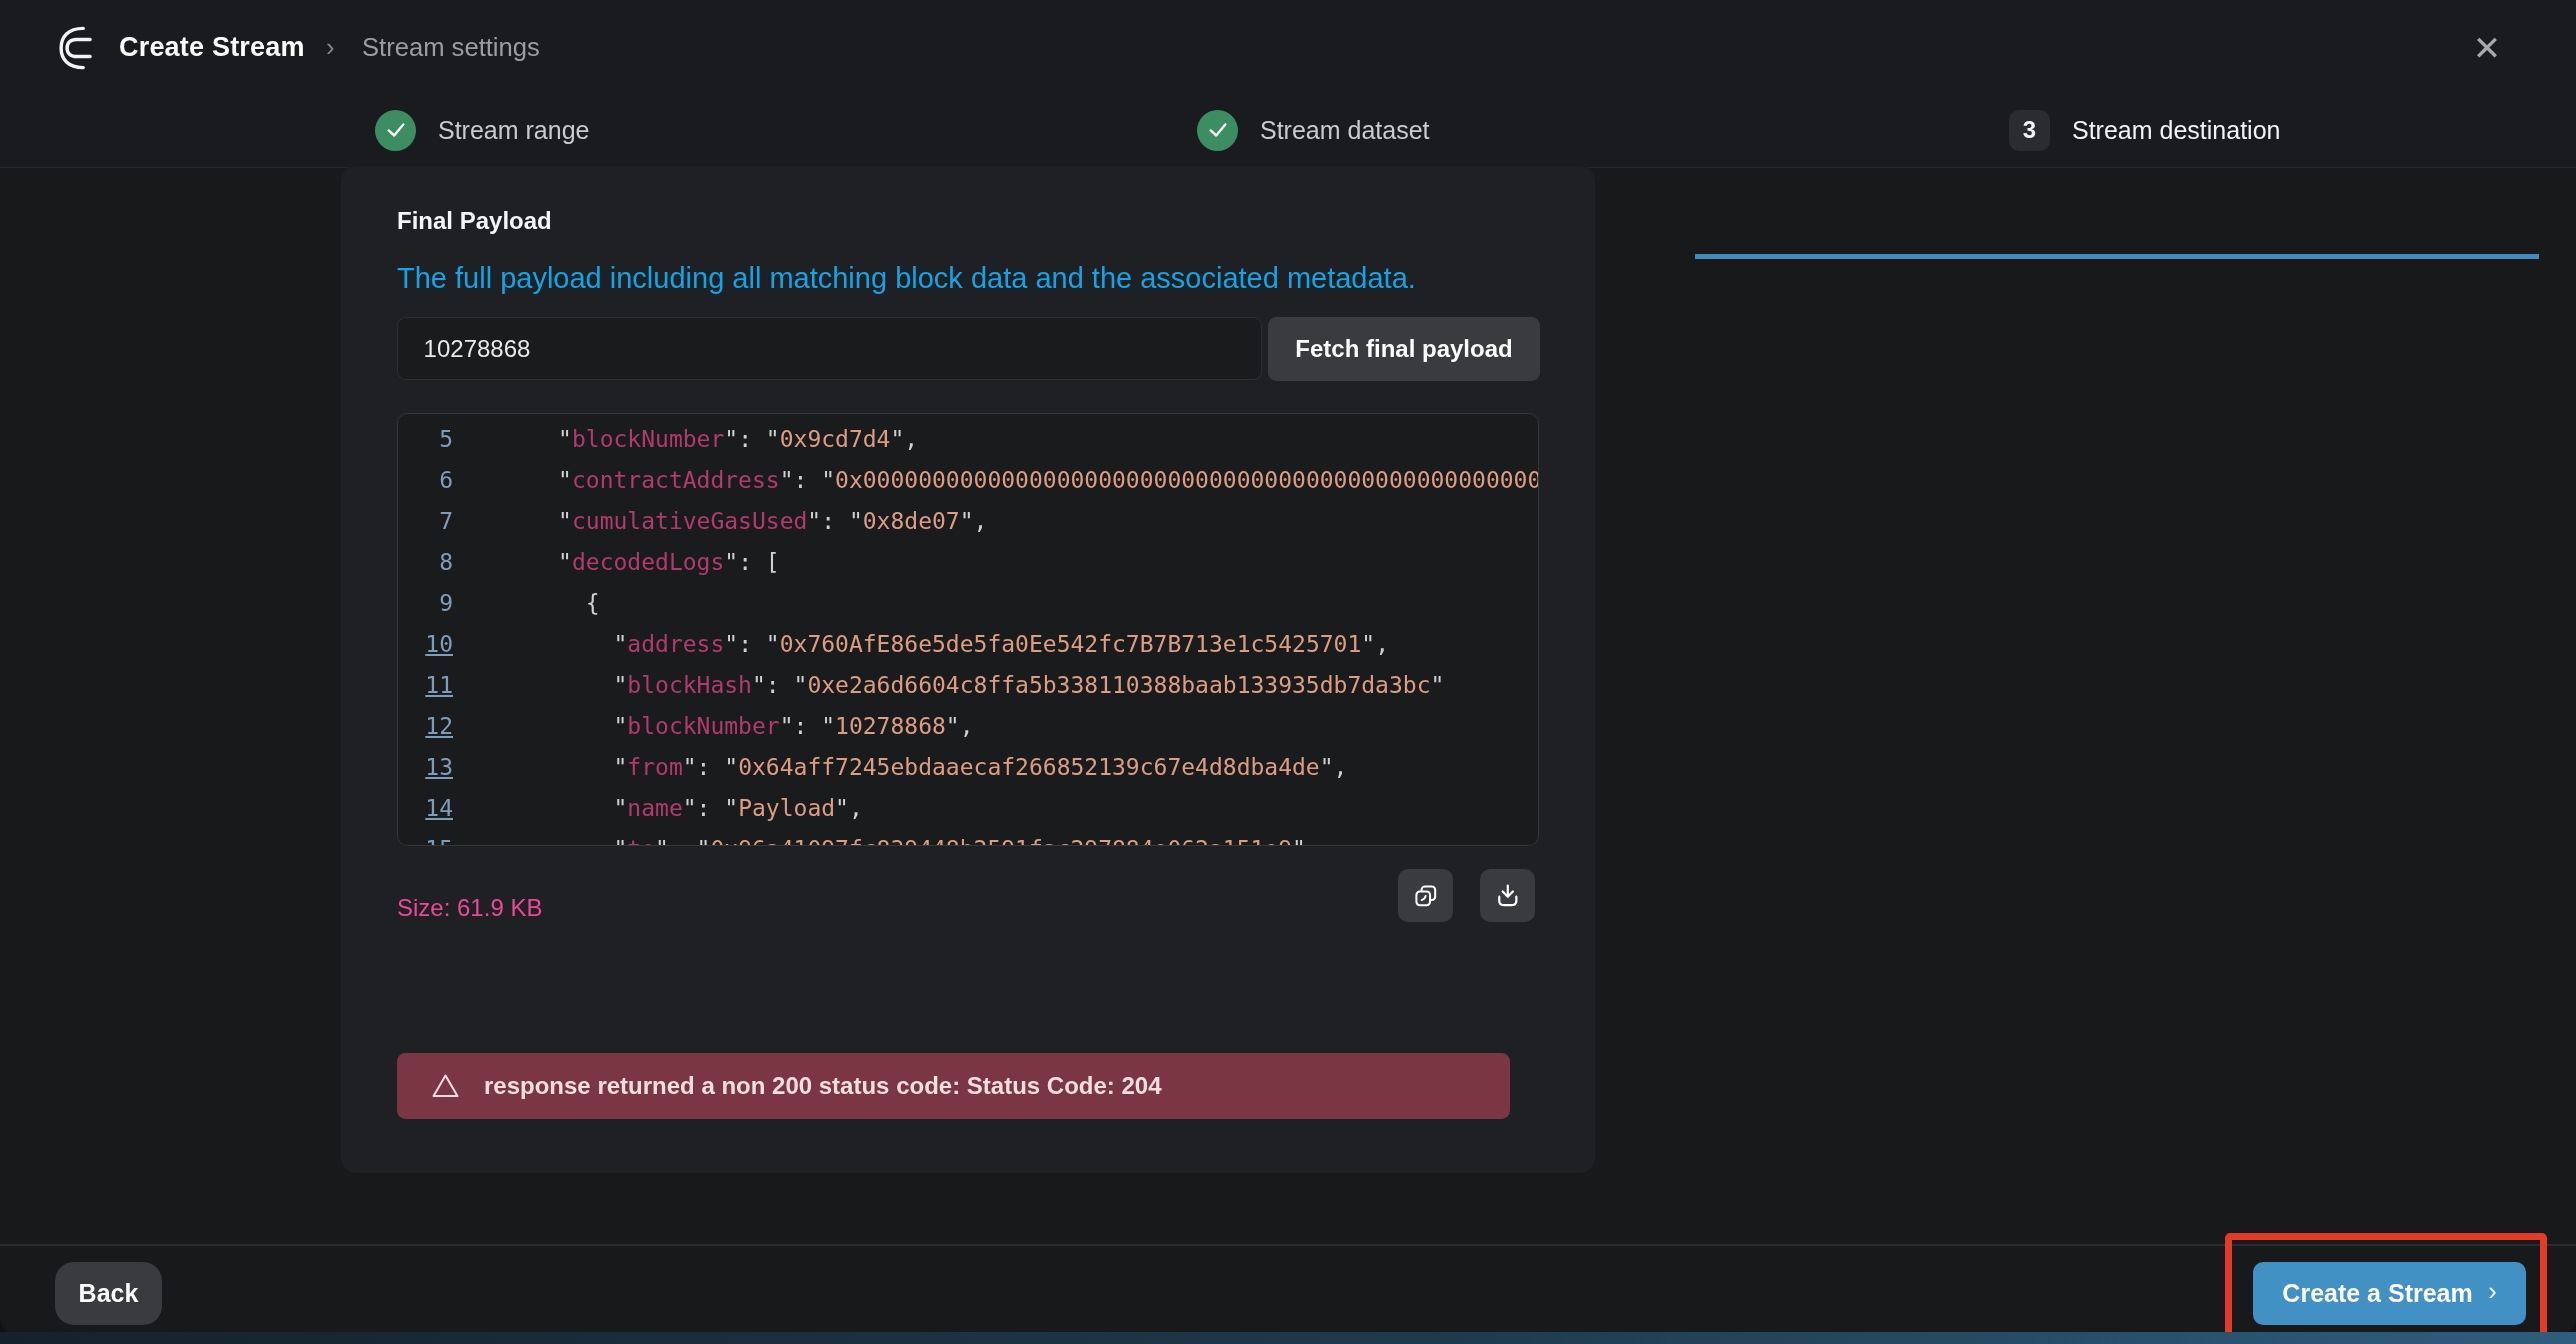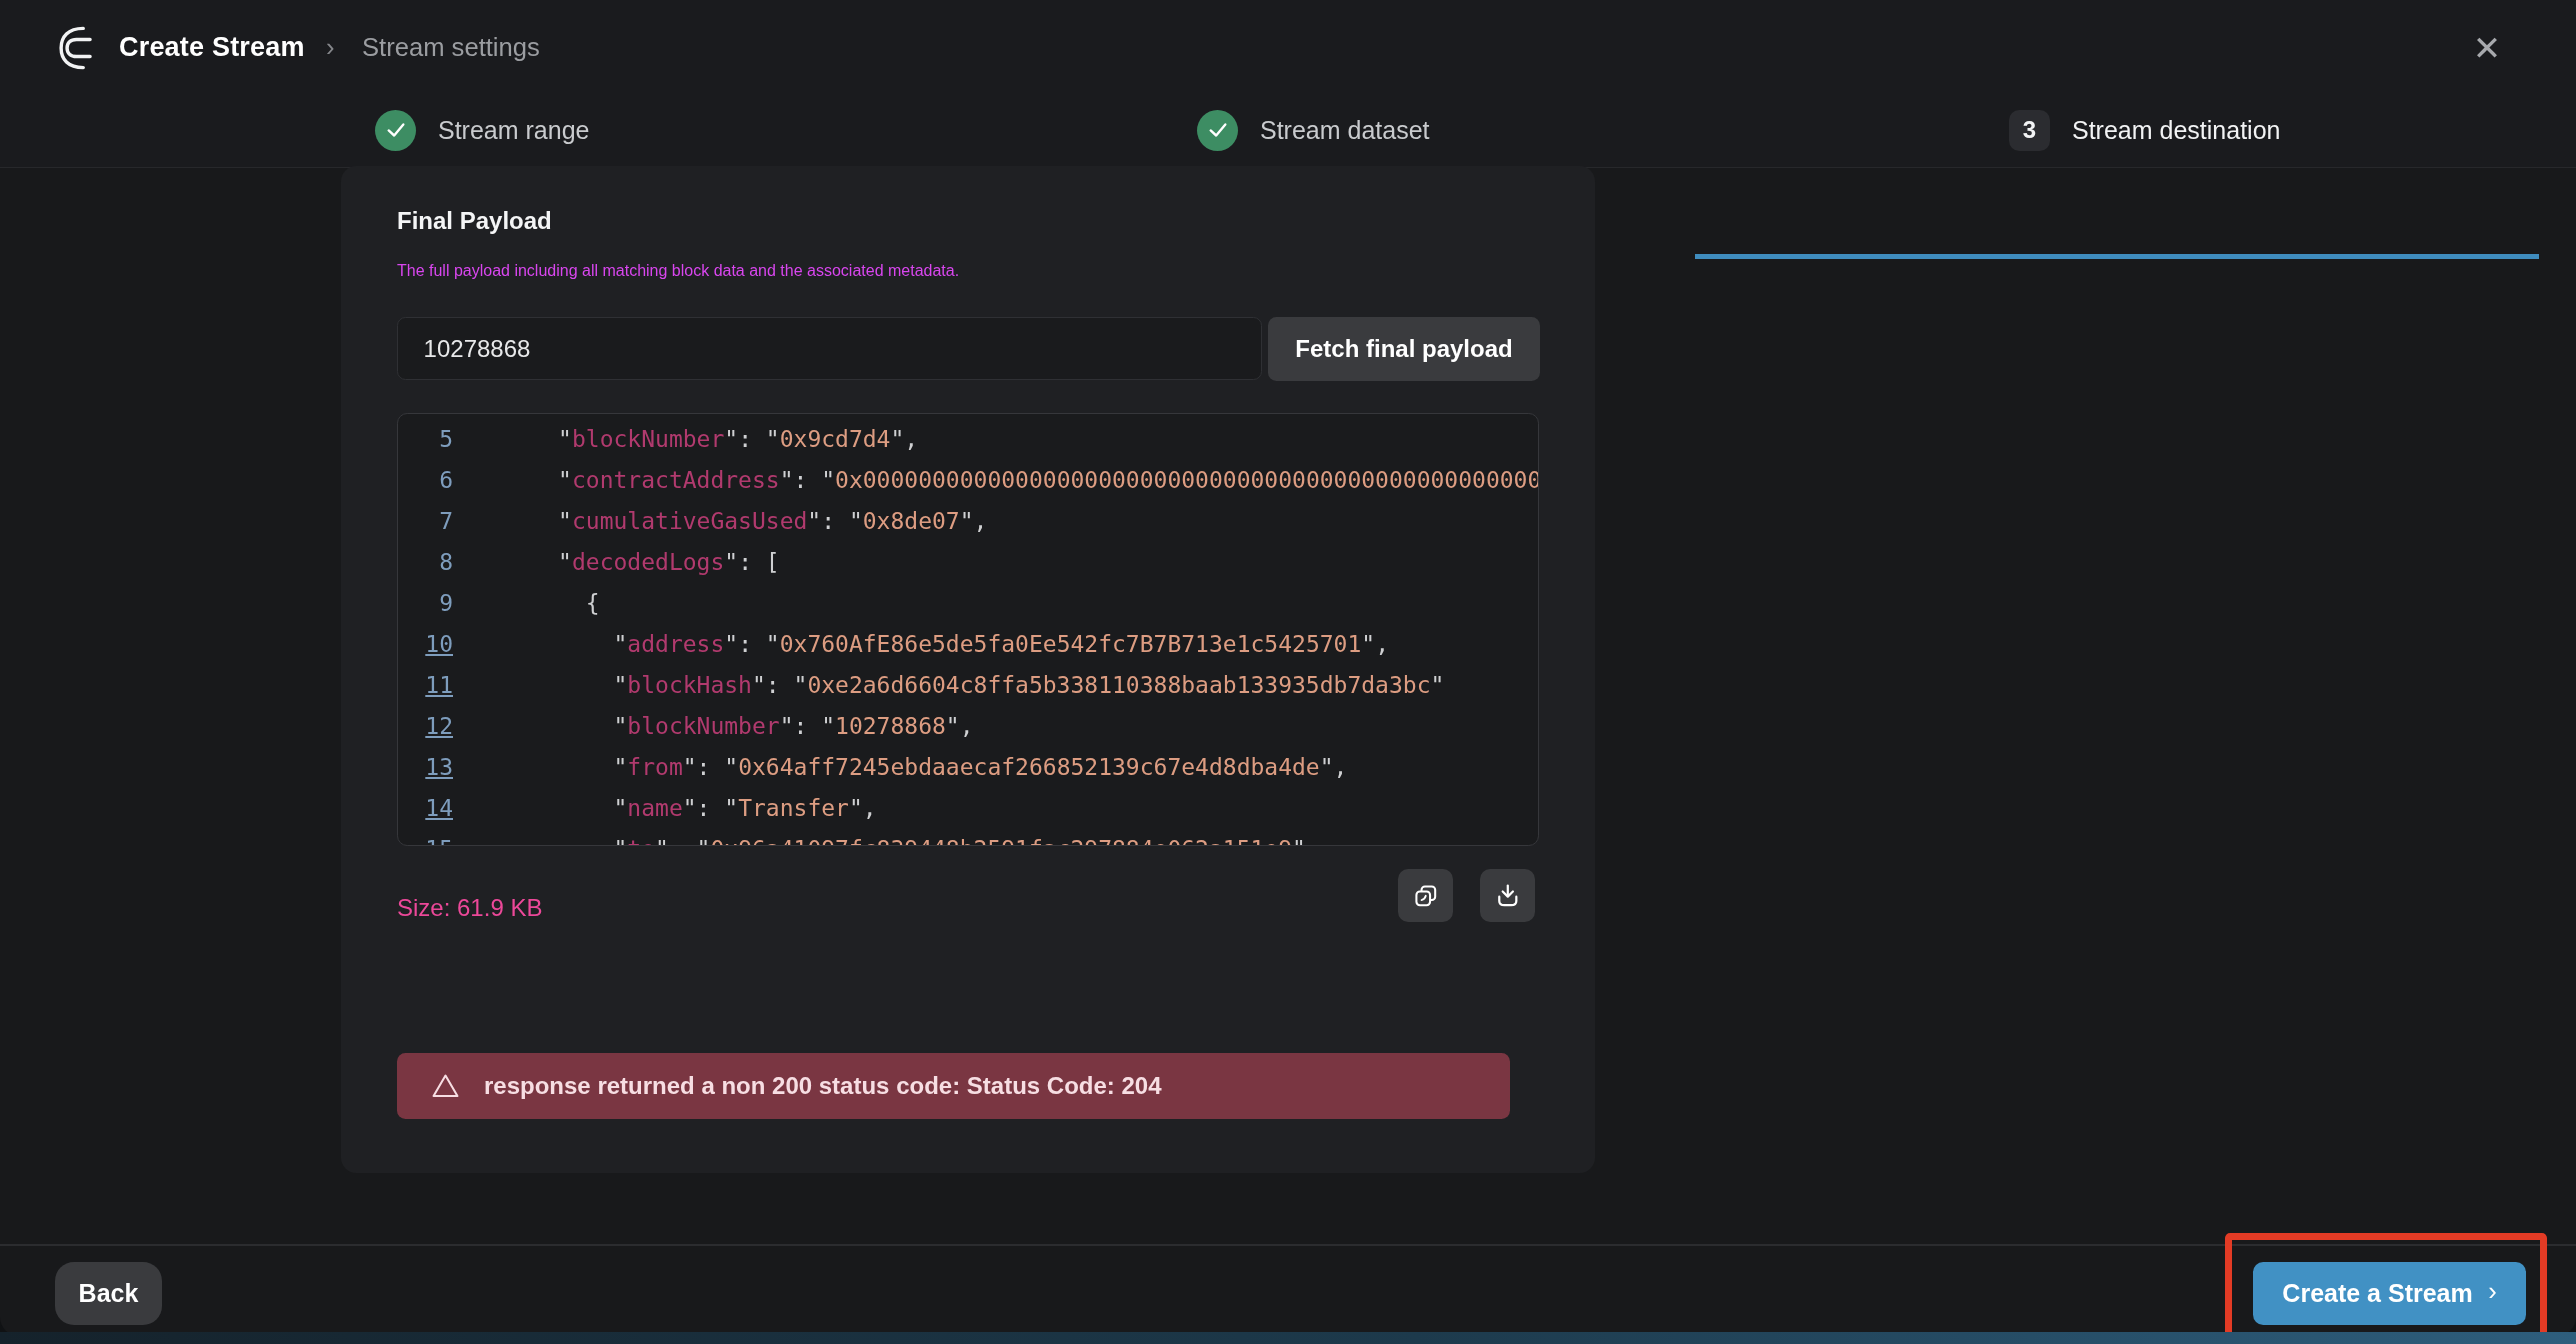--- a/index.html
+++ b/index.html
@@ -34,21 +34,21 @@
   .step-label{font-size:25px;color:#c9cbce;}
   .step-3 .step-label{color:#f2f3f4;}
   .step-num{width:41px;height:41px;border-radius:10.2px;background:#2b2c30;color:#f2f3f4;
             display:flex;align-items:center;justify-content:center;font-size:24px;font-weight:bold;}
   .active-underline{position:absolute;left:1695px;top:160px;width:844px;height:5.1px;background:#3f8cbe;}
 
   
   .card{position:absolute;left:341px;top:166px;width:1254px;height:1007px;background:#1f2023;
         border-radius:15.4px;}
   .card-title{position:absolute;left:56px;top:41px;color:#f4f5f6;font-size:24px;font-weight:bold;}
-  .card-desc{position:absolute;left:56px;top:96px;color:#d946ef;font-size:16px;}
+  .card-desc{position:absolute;left:56px;top:96px;color:#0ea5e9;font-size:29px;}
 
   .block-input{position:absolute;left:56px;top:151px;width:812px;height:61px;background:#1a1b1d;
                border:1.7px solid #2f3034;border-radius:8.5px;color:#e8e9ea;font-size:24px;
                font-family:"Liberation Sans",sans-serif;padding:0 25.6px;outline:none;}
   .fetch-btn{position:absolute;left:927px;top:151px;width:272px;height:64px;background:#3a3b3e;
              border:none;border-radius:8.5px;color:#fff;font-size:24px;font-weight:bold;
              font-family:"Liberation Sans",sans-serif;cursor:pointer;}
 
   .code-block{position:absolute;left:56px;top:247px;width:1140px;height:431px;background:#1a1b1d;
               border:1.7px solid #36373b;border-radius:10.2px;overflow:hidden;
@@ -150,21 +150,21 @@
         <div class="code-inner" id="code-lines">
             <div class="cl"><span class="ln">5</span><span class="p">      </span><span class="p">"</span><span class="k">blockNumber</span><span class="p">": </span><span class="p">"</span><span class="v">0x9cd7d4</span><span class="p">",</span></div>
             <div class="cl"><span class="ln">6</span><span class="p">      </span><span class="p">"</span><span class="k">contractAddress</span><span class="p">": </span><span class="p">"</span><span class="v">0x00000000000000000000000000000000000000000000000000000000</span></div>
             <div class="cl"><span class="ln">7</span><span class="p">      </span><span class="p">"</span><span class="k">cumulativeGasUsed</span><span class="p">": </span><span class="p">"</span><span class="v">0x8de07</span><span class="p">",</span></div>
             <div class="cl"><span class="ln">8</span><span class="p">      </span><span class="p">"</span><span class="k">decodedLogs</span><span class="p">": </span><span class="p">[</span></div>
             <div class="cl"><span class="ln">9</span><span class="p">        </span><span class="p">{</span></div>
             <div class="cl"><span class="ln u">10</span><span class="p">          </span><span class="p">"</span><span class="k">address</span><span class="p">": </span><span class="p">"</span><span class="v">0x760AfE86e5de5fa0Ee542fc7B7B713e1c5425701</span><span class="p">",</span></div>
             <div class="cl"><span class="ln u">11</span><span class="p">          </span><span class="p">"</span><span class="k">blockHash</span><span class="p">": </span><span class="p">"</span><span class="v">0xe2a6d6604c8ffa5b338110388baab133935db7da3bc</span><span class="p">"</span></div>
             <div class="cl"><span class="ln u">12</span><span class="p">          </span><span class="p">"</span><span class="k">blockNumber</span><span class="p">": </span><span class="p">"</span><span class="v">10278868</span><span class="p">",</span></div>
             <div class="cl"><span class="ln u">13</span><span class="p">          </span><span class="p">"</span><span class="k">from</span><span class="p">": </span><span class="p">"</span><span class="v">0x64aff7245ebdaaecaf266852139c67e4d8dba4de</span><span class="p">",</span></div>
-            <div class="cl"><span class="ln u">14</span><span class="p">          </span><span class="p">"</span><span class="k">name</span><span class="p">": </span><span class="p">"</span><span class="v">Transfer</span><span class="p">",</span></div>
+            <div class="cl"><span class="ln u">14</span><span class="p">          </span><span class="p">"</span><span class="k">name</span><span class="p">": </span><span class="p">"</span><span class="v">Payload</span><span class="p">",</span></div>
             <div class="cl"><span class="ln u">15</span><span class="p">          </span><span class="p">"</span><span class="k">to</span><span class="p">": </span><span class="p">"</span><span class="v">0x96a41097fc839448b2591fac297884e062a151e9</span><span class="p">",</span></div>
           </div>
       </div>
 
       <div class="size-label">Size: 61.9 KB</div>
 
       <button class="icon-btn copy-btn">
         <svg viewBox="0 0 30 30">
           <rect x="10" y="4" width="16" height="16" rx="4" fill="none" stroke="#fff" stroke-width="2.4"></rect>
           <rect x="4" y="10" width="16" height="16" rx="4" fill="#3a3b3e" stroke="#fff" stroke-width="2.4"></rect>

